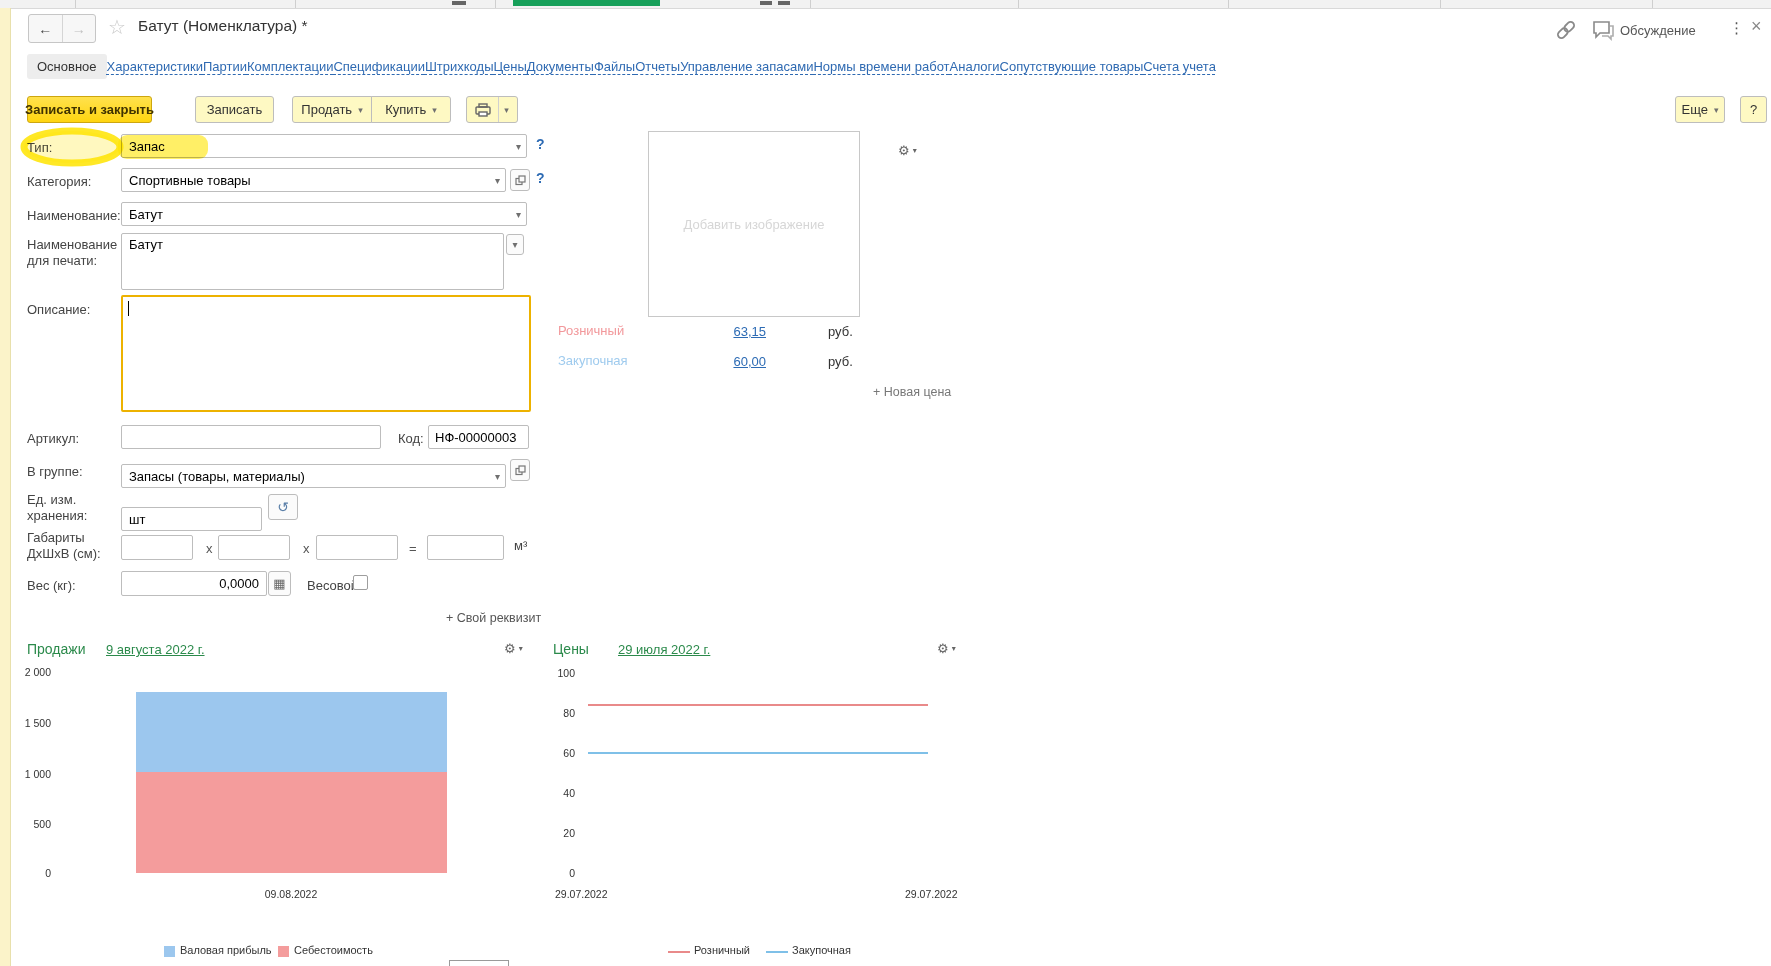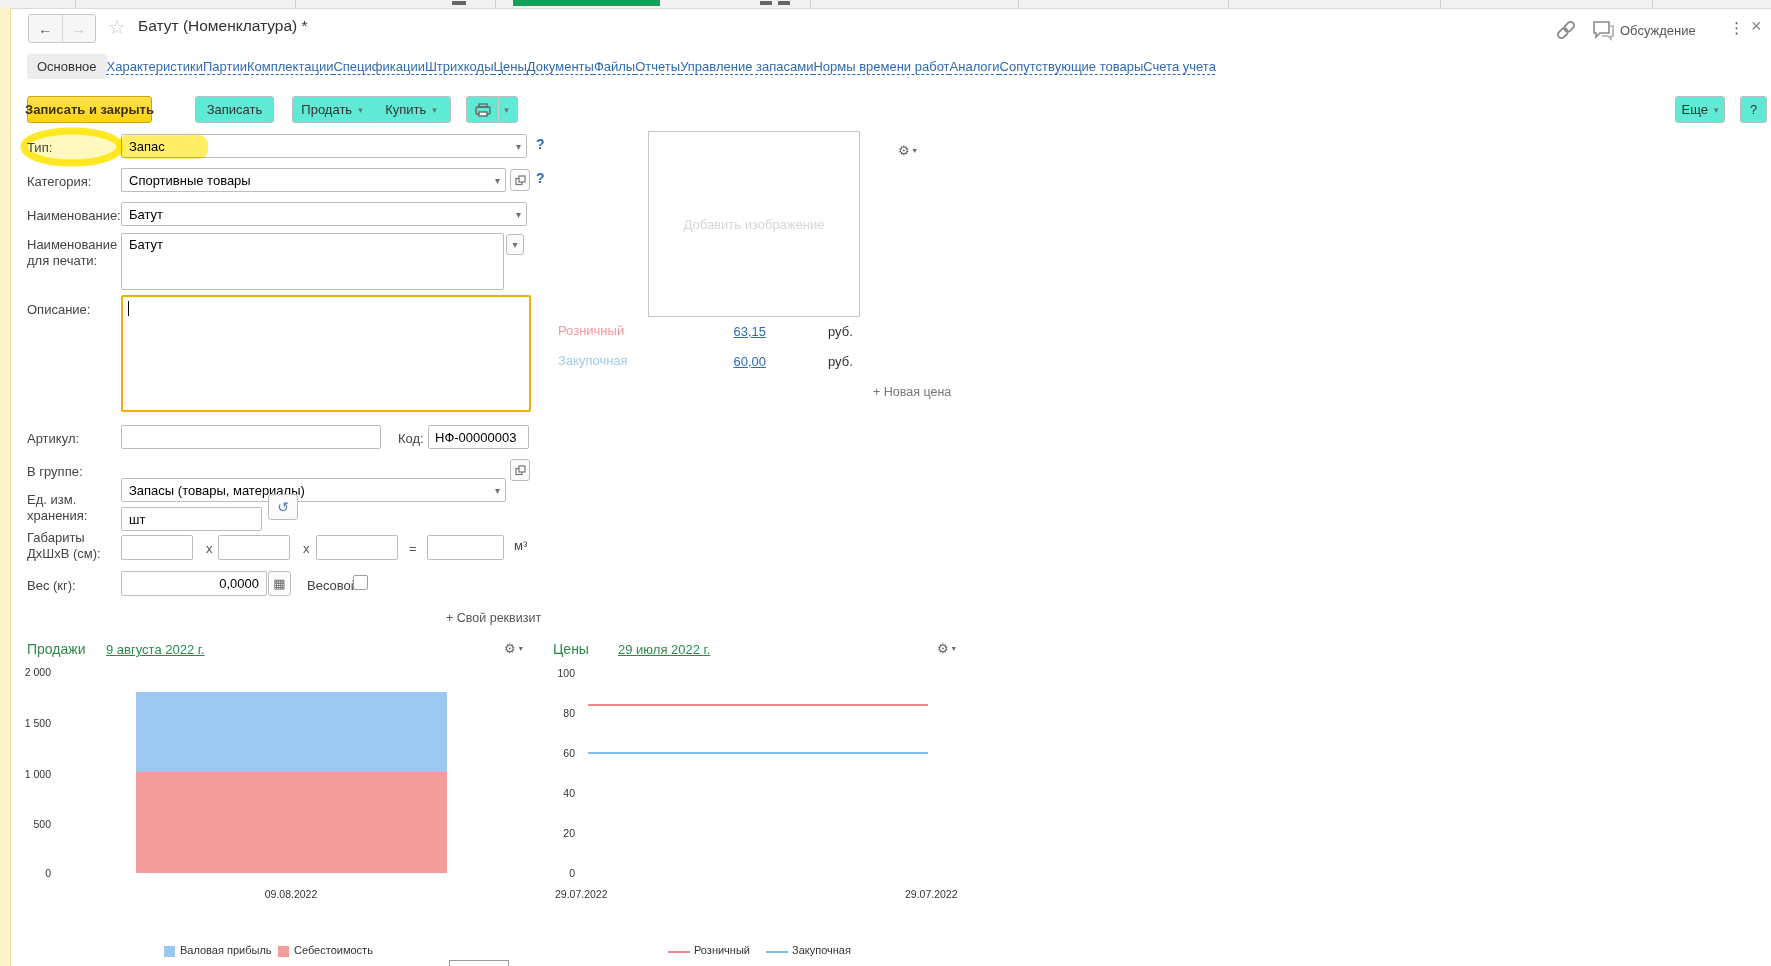--- a/index.html
+++ b/index.html
@@ -19,21 +19,21 @@
   .title{position:absolute;left:138px;top:17px;font-size:15.5px;color:#333;}
   .hdricon{position:absolute;color:#8a8a8a;}
   .hdrlabel{position:absolute;left:1620px;top:23px;font-size:13px;color:#555;}
   .kebab{position:absolute;left:1729px;top:19px;font-size:15px;color:#555;}
   .closex{position:absolute;left:1751px;top:16px;font-size:18px;color:#888;}
   
   .tabs{position:absolute;left:27px;top:52px;display:flex;align-items:center;height:28px;}
   .tab{font-size:13px;color:#2f6ab2;text-decoration:underline;text-decoration-style:dashed;text-decoration-thickness:1px;text-underline-offset:3px;white-space:nowrap;cursor:pointer;}
   .tab.active{color:#333;text-decoration:none;background:#ededed;border-radius:3px;padding:5px 10px;}
   
-  .btn{position:absolute;height:27px;border:1px solid #bdbdbd;border-radius:3px;background:#5eead4;font-size:13px;color:#333;display:flex;align-items:center;justify-content:center;box-sizing:border-box;padding:0 12px;white-space:nowrap;}
+  .btn{position:absolute;height:27px;border:1px solid #bdbdbd;border-radius:3px;background:#fef9c3;font-size:13px;color:#333;display:flex;align-items:center;justify-content:center;box-sizing:border-box;padding:0 12px;white-space:nowrap;}
   .btn .caret{font-size:9px;color:#707070;margin-left:6px;}
   .btn.primary{background:linear-gradient(#ffe14d,#ffd510);border-color:#cda60f;font-weight:bold;color:#3f3200;}
   
   .lbl{position:absolute;font-size:13px;color:#444;line-height:16px;}
   .fld{position:absolute;height:24px;border:1px solid #bdbdbd;border-radius:2px;background:#fff;box-sizing:border-box;font-size:13px;color:#000;display:flex;align-items:center;padding:0 20px 0 7px;}
   .fld .arr{position:absolute;right:5px;top:50%;transform:translateY(-50%);color:#707070;font-size:10px;}
   .tarea{position:absolute;border:1px solid #bdbdbd;border-radius:2px;background:#fff;box-sizing:border-box;font-size:13px;color:#000;padding:3px 7px;}
   .tarea.focus{border:2px solid #edb200;}
   .minibtn{position:absolute;border:1px solid #bdbdbd;border-radius:3px;background:#fbfbfb;box-sizing:border-box;display:flex;align-items:center;justify-content:center;color:#5a7fa8;}
   .help{position:absolute;color:#2d6bb4;font-weight:bold;font-size:14px;}
@@ -196,21 +196,21 @@
   <div class="lbl" style="left:27px;top:431px">Артикул:</div>
   <div class="fld" style="left:121px;top:425px;width:260px;padding-right:7px">
       <span></span>
     </div>
   <div class="lbl" style="left:398px;top:431px">Код:</div>
   <div class="fld" style="left:428px;top:425px;width:101px;padding:0 6px">
       <span>НФ-00000003</span>
     </div>
 
   <div class="lbl" style="left:27px;top:464px">В группе:</div>
-  <div class="fld" style="left:121px;top:478px;width:385px">
+  <div class="fld" style="left:121px;top:464px;width:385px">
     <span>Запасы (товары, материалы)</span>
     <span class="arr">▾</span>
   </div>
   <div class="minibtn" style="left:510px;top:459px;width:20px;height:22px">
     <svg width="11" height="11" viewBox="0 0 11 11">
       <rect x="1" y="3.5" width="6" height="6" fill="none" stroke="#777" stroke-width="1.2"></rect>
       <rect x="4" y="1" width="6" height="6" fill="#fbfbfb" stroke="#777" stroke-width="1.2"></rect>
     </svg>
   </div>
 

